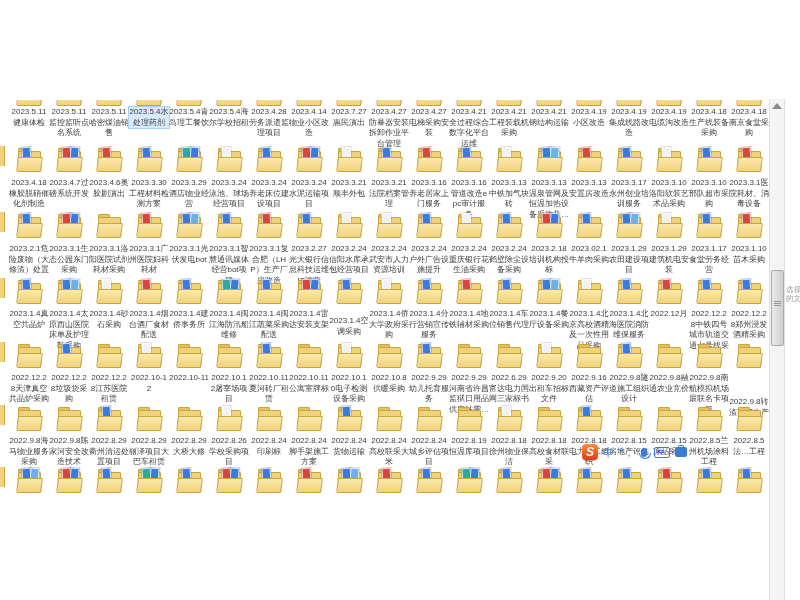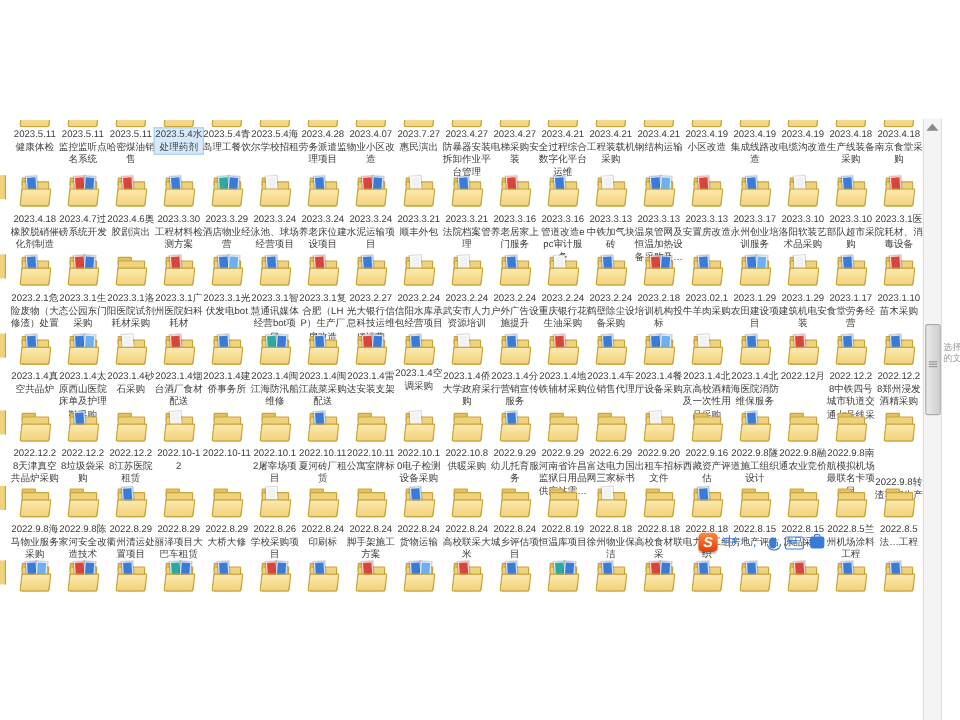--- a/index.html
+++ b/index.html
@@ -114,21 +114,21 @@
         </div>
       </div>
       <div class="label" style="left: 249px; top: 107px;">2023.4.28劳务派遣监理项目</div>
       <div class="cell" style="left: 249px;"></div>
       <div class="icon-wrap clip-strip" style="left: 289px; top: 100px;">
         <div class="folder" style="margin-top: -20px;">
           <div class="back"></div>
           <div class="front"></div>
         </div>
       </div>
-      <div class="label" style="left: 289px; top: 107px;">2023.4.07物业小区改造</div>
+      <div class="label" style="left: 289px; top: 107px;">2023.4.14物业小区改造</div>
       <div class="cell" style="left: 289px;"></div>
       <div class="icon-wrap clip-strip" style="left: 329px; top: 100px;">
         <div class="folder" style="margin-top: -20px;">
           <div class="back"></div>
           <div class="front"></div>
         </div>
       </div>
       <div class="label" style="left: 329px; top: 107px;">2023.7.27惠民演出</div>
       <div class="cell" style="left: 329px;"></div>
       <div class="icon-wrap clip-strip" style="left: 369px; top: 100px;">
@@ -684,21 +684,21 @@
       <div class="label" style="left: 289px; top: 309px;">2023.1.4雷达安装支架</div>
       <div class="cell" style="left: 289px;"></div>
       <div class="icon-wrap" style="left: 329px; top: 278px;">
         <div class="folder">
           <div class="tab"></div>
           <div class="back"></div>
           <div class="doc d0" style="background: rgb(59, 122, 215);"></div>
           <div class="front"></div>
         </div>
       </div>
-      <div class="label" style="left: 329px; top: 306px;">2023.1.4空调采购</div>
+      <div class="label" style="left: 329px; top: 316px;">2023.1.4空调采购</div>
       <div class="cell" style="left: 329px;"></div>
       <div class="icon-wrap" style="left: 369px; top: 278px;">
         <div class="folder">
           <div class="tab"></div>
           <div class="back"></div>
           <div class="doc d0" style="background: rgb(242, 242, 242);"></div>
           <div class="front"></div>
         </div>
       </div>
       <div class="label" style="left: 369px; top: 309px;">2023.1.4侨大学政府采购</div>

